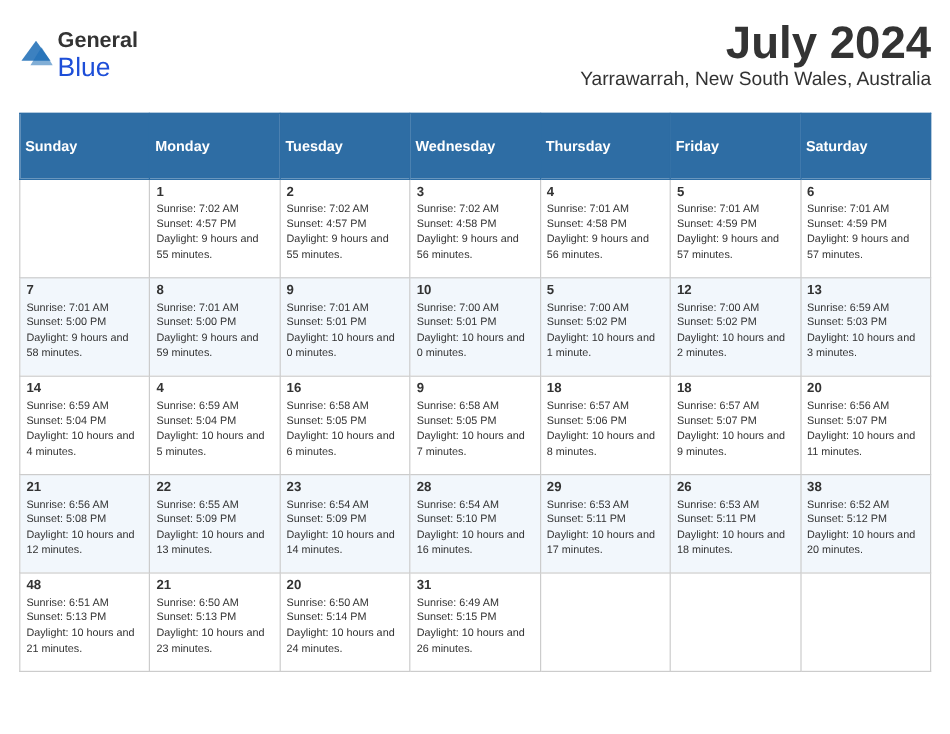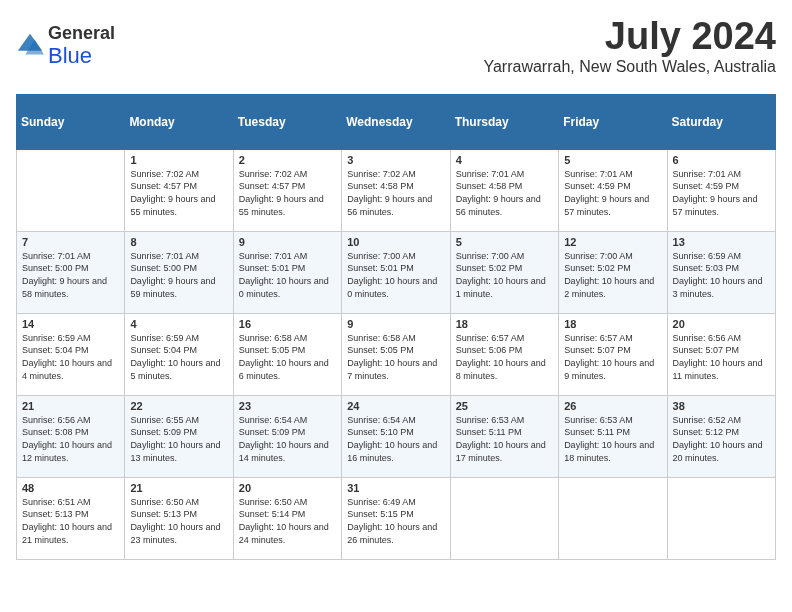--- a/index.html
+++ b/index.html
@@ -224,25 +224,25 @@
         </td>
         <td>
           <span class="day-num">22</span>
           <div class="day-info">Sunrise: 6:55 AM<br>Sunset: 5:09 PM<br>Daylight: 10 hours and 13 minutes.</div>
         </td>
         <td>
           <span class="day-num">23</span>
           <div class="day-info">Sunrise: 6:54 AM<br>Sunset: 5:09 PM<br>Daylight: 10 hours and 14 minutes.</div>
         </td>
         <td>
-          <span class="day-num">24</span>
+          <span class="day-num">28</span>
           <div class="day-info">Sunrise: 6:54 AM<br>Sunset: 5:10 PM<br>Daylight: 10 hours and 16 minutes.</div>
         </td>
         <td>
-          <span class="day-num">25</span>
+          <span class="day-num">29</span>
           <div class="day-info">Sunrise: 6:53 AM<br>Sunset: 5:11 PM<br>Daylight: 10 hours and 17 minutes.</div>
         </td>
         <td>
           <span class="day-num">26</span>
           <div class="day-info">Sunrise: 6:53 AM<br>Sunset: 5:11 PM<br>Daylight: 10 hours and 18 minutes.</div>
         </td>
         <td>
           <span class="day-num">38</span>
           <div class="day-info">Sunrise: 6:52 AM<br>Sunset: 5:12 PM<br>Daylight: 10 hours and 20 minutes.</div>
         </td>

